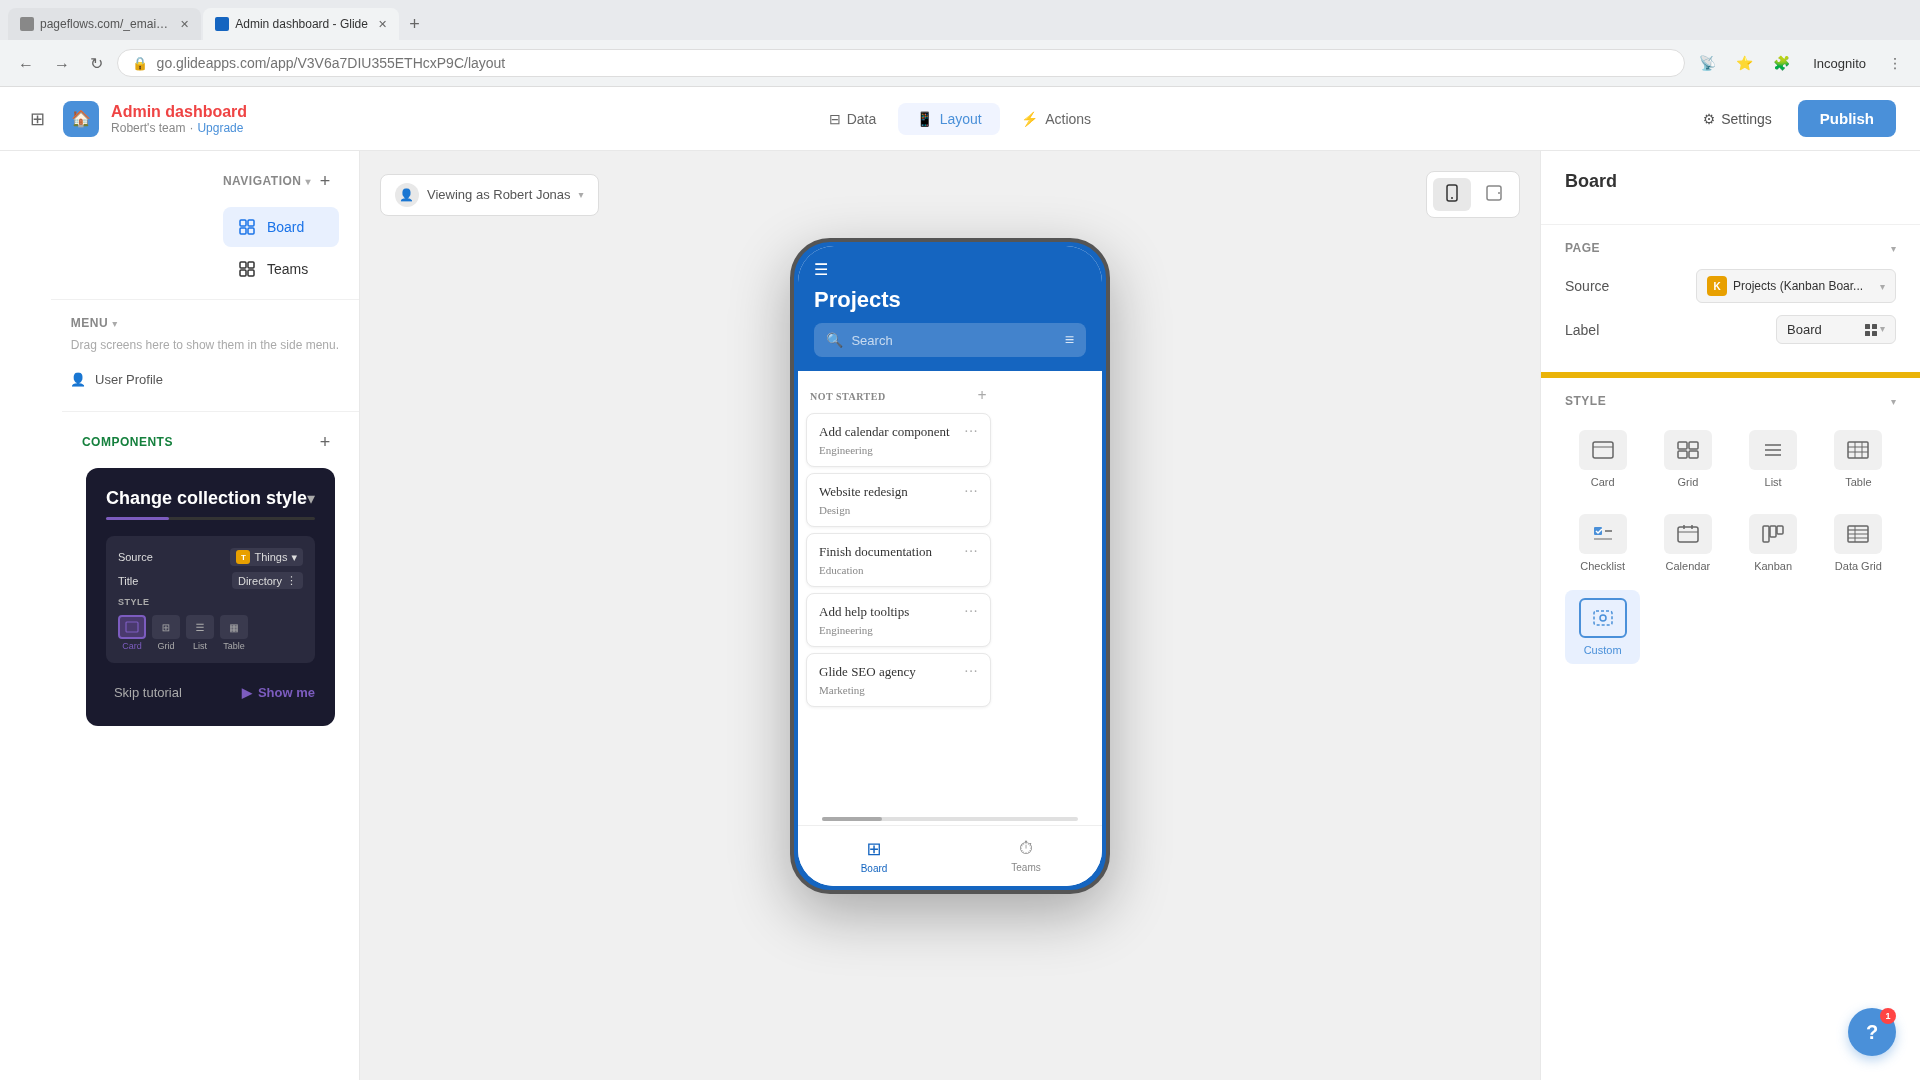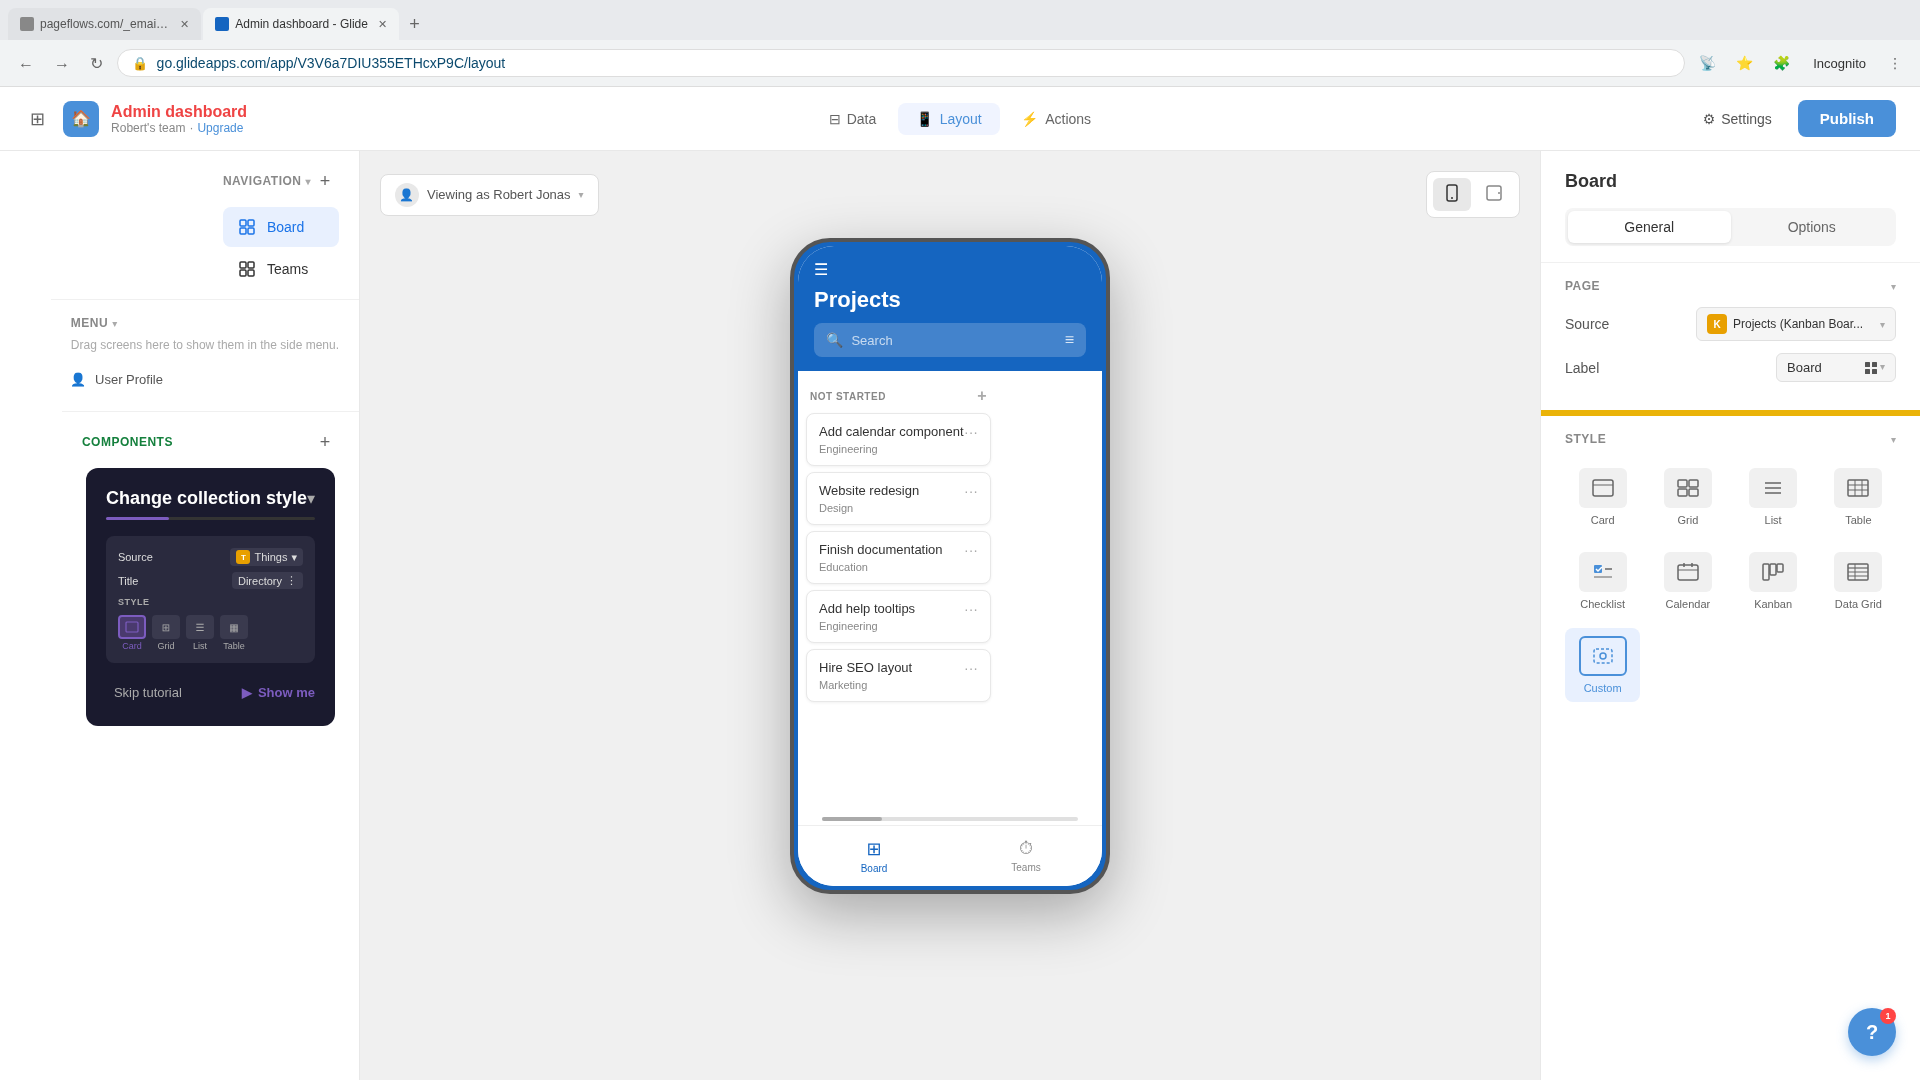--- a/index.html
+++ b/index.html
@@ -165,21 +165,21 @@
       <span class="browser-tab-close">✕</span>
     </div>
     <button class="tab-new">+</button>
   </div>
   <div class="browser-nav">
     <button class="nav-btn">←</button>
     <button class="nav-btn">→</button>
     <button class="nav-btn">↻</button>
     <div class="address-bar">
       <span style="color:#888;font-size:13px;">🔒</span>
-      <span style="font-size:14px;color:#0c4a6e;">go.glideapps.com/app/V3V6a7DIU355ETHcxP9C/layout</span>
+      <span style="font-size:14px;color:#737373;">go.glideapps.com/app/V3V6a7DIU355ETHcxP9C/layout</span>
     </div>
     <div class="nav-icons">
       <button class="nav-icon-btn">📡</button>
       <button class="nav-icon-btn">⭐</button>
       <button class="nav-icon-btn">🧩</button>
       <div class="incognito-btn">
         <span>Incognito</span>
       </div>
       <button class="nav-icon-btn">⋮</button>
     </div>
@@ -375,21 +375,21 @@
             <div class="phone-title">Projects</div>
             <div class="phone-search">
               <span style="color:rgba(255,255,255,0.8);font-size:14px;">🔍</span>
               <input type="text" placeholder="Search" style="background: none; border: none; color: white; font-size: 13px; flex: 1 1 0%; outline: none;">
               <span style="color:rgba(255,255,255,0.8);font-size:16px;">≡</span>
             </div>
           </div>
 
           <div class="kanban-board">
 
-            <div class="kanban-column" style="min-width:185px;">
+            <div class="kanban-column" style="min-width:185px;font-family:Liberation Serif, serif;">
               <div class="kanban-column-header">
                 <span style="font-size:10px;font-weight:700;color:#888;letter-spacing:0.5px;">NOT STARTED</span>
                 <span style="color:#aaa;font-size:16px;">+</span>
               </div>
               <div class="kanban-card">
                 <div class="kanban-card-header">
                   <div>
                     <div class="kanban-card-title">Add calendar component</div>
                     <div class="kanban-card-tag">Engineering</div>
                   </div>
@@ -419,21 +419,21 @@
                   <div>
                     <div class="kanban-card-title">Add help tooltips</div>
                     <div class="kanban-card-tag">Engineering</div>
                   </div>
                   <span class="kanban-card-menu">···</span>
                 </div>
               </div>
               <div class="kanban-card">
                 <div class="kanban-card-header">
                   <div>
-                    <div class="kanban-card-title">Hire SEO layout</div>
+                    <div class="kanban-card-title">Glide SEO agency</div>
                     <div class="kanban-card-tag">Marketing</div>
                   </div>
                   <span class="kanban-card-menu">···</span>
                 </div>
               </div>
             </div>
 
           </div>
 
           <div style="padding: 4px 12px;">
@@ -452,24 +452,20 @@
               <span>Teams</span>
             </div>
           </div>
         </div>
       </div>
     </div>
 
     <div class="right-panel">
       <div class="right-panel-header">
         <div class="right-panel-title">Board</div>
-        <div class="panel-tabs">
-          <div class="panel-tab active">General</div>
-          <div class="panel-tab">Options</div>
-        </div>
       </div>
 
       <div class="panel-section">
         <div class="panel-section-header">
           <span class="panel-section-title">PAGE</span>
           <span class="chevron">▾</span>
         </div>
         <div class="panel-row">
           <span class="panel-row-label">Source</span>
           <div class="panel-select" style="min-width:200px;">

